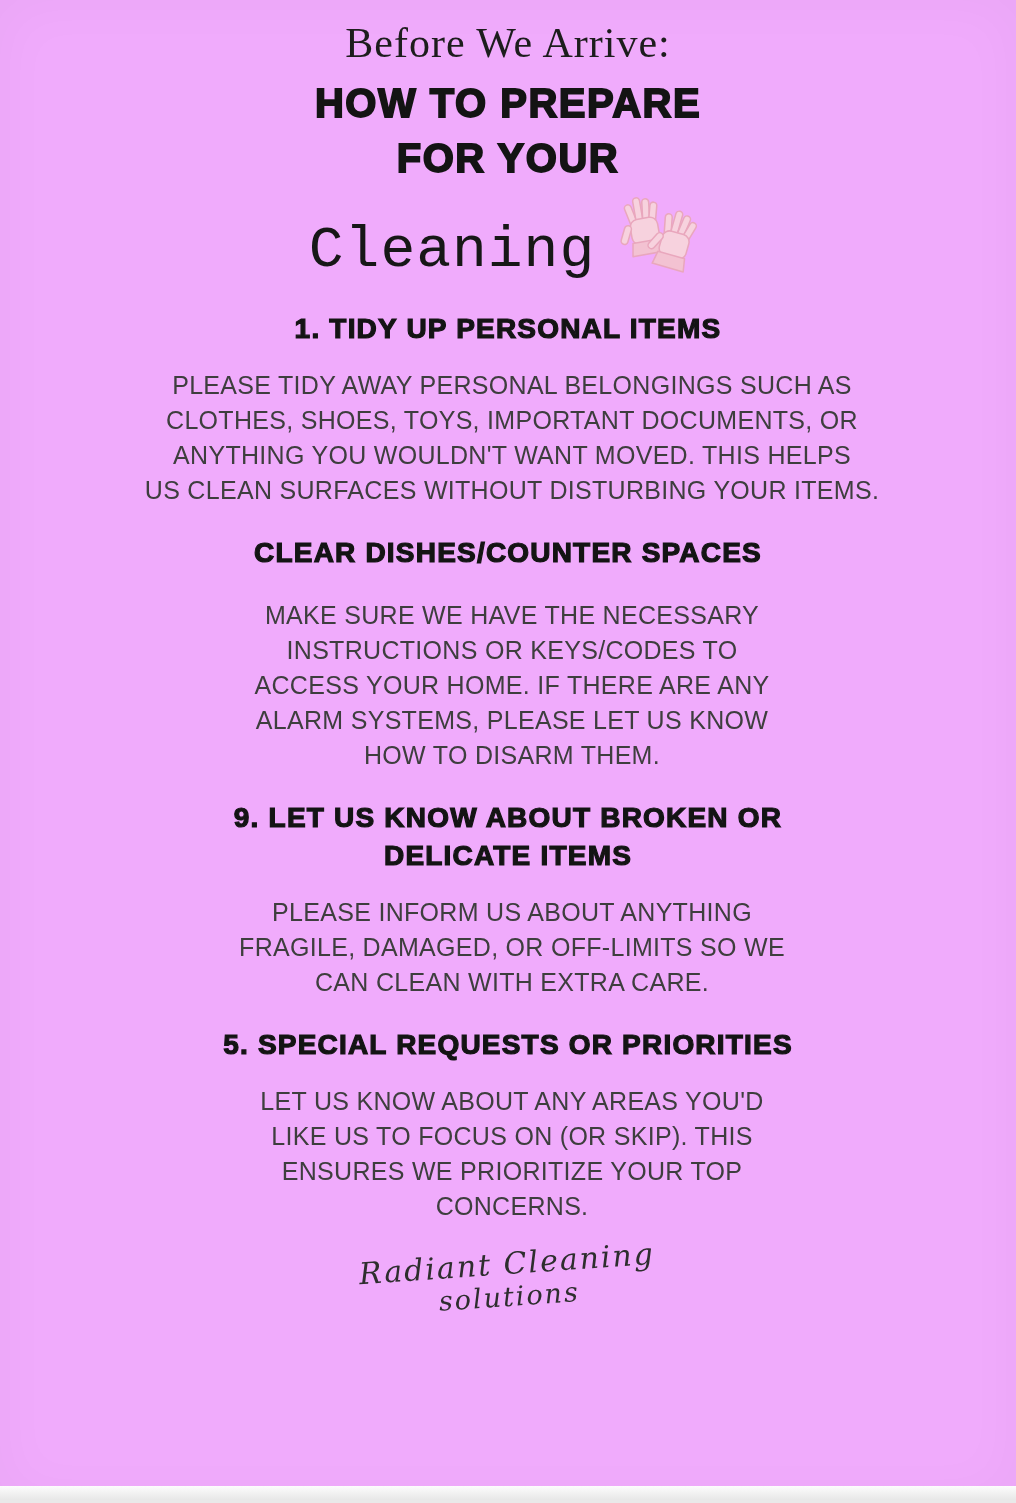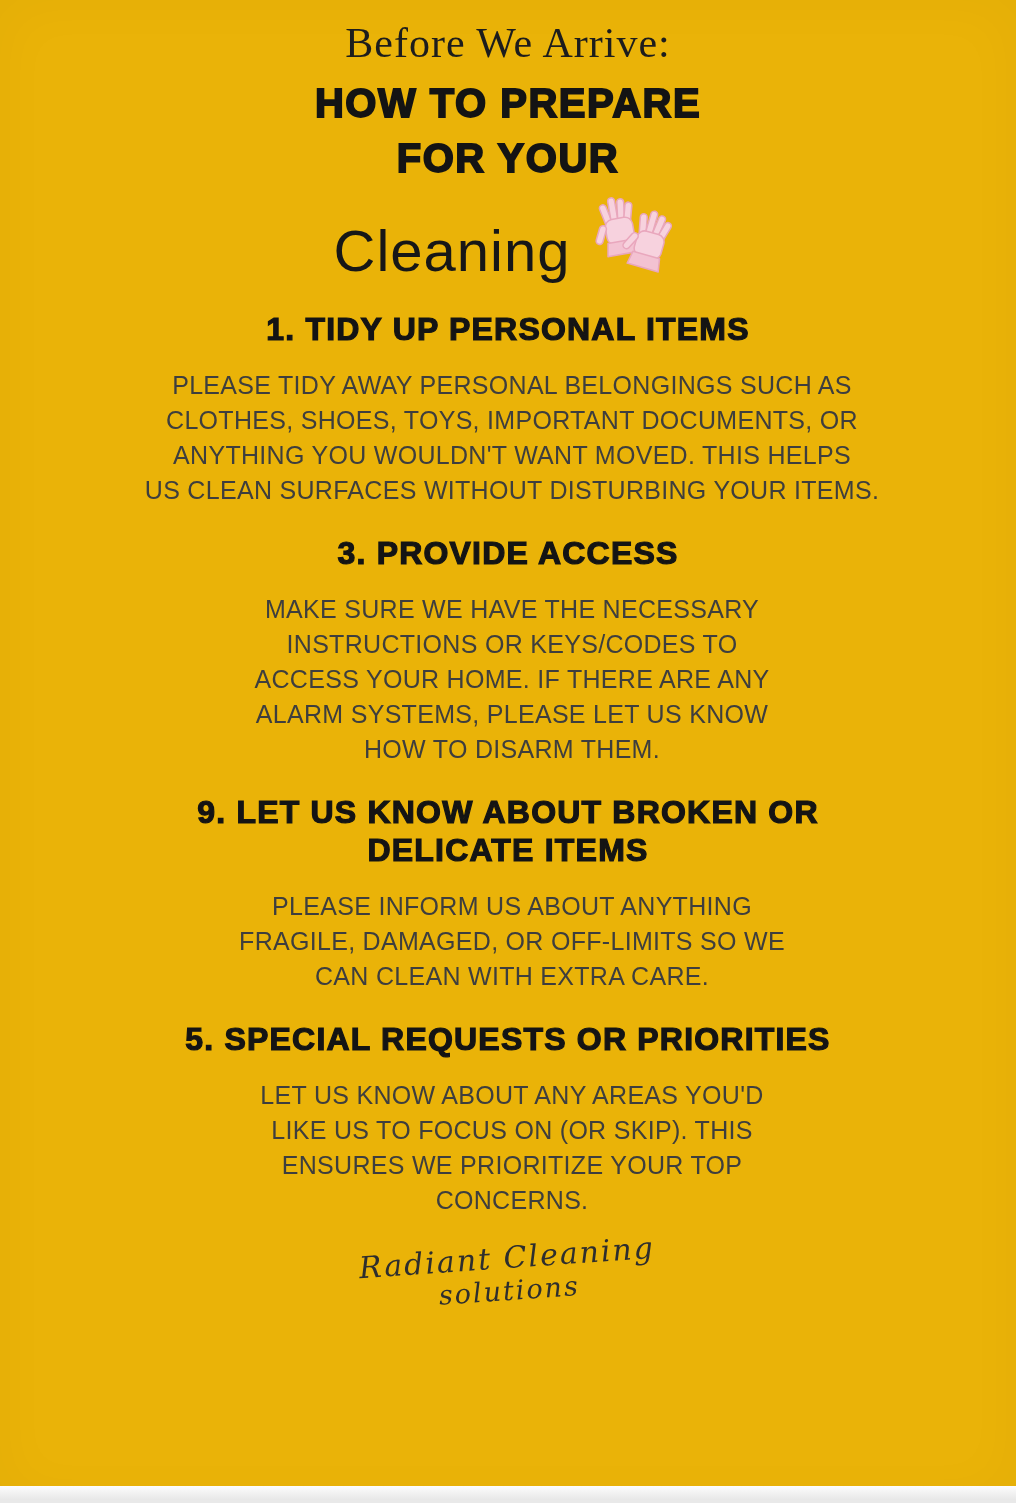--- a/index.html
+++ b/index.html
@@ -1,20 +1,20 @@
 <!DOCTYPE html>
 <html><head>
 <meta charset="utf-8">
 <style>
   html,body{margin:0;padding:0;background:#e9e9e9;}
   .poster{
     position:relative;
     width:1016px;height:1500px;
     margin:0 auto;
-    background:#eab308;
+    background:#f0abfc;
     overflow:hidden;
     font-family:"Liberation Sans",sans-serif;
     text-align:center;
     box-shadow:inset 0 0 60px rgba(0,0,0,0.03);
   }
   .inner{padding-top:18px;}
 
   
   .pre-title{
     font-family:"Liberation Serif",serif;
@@ -36,35 +36,35 @@
   }
   .cleaning-row{
     margin-top:2px;
     display:flex;
     justify-content:center;
     align-items:flex-end;
     gap:20px;
     height:96px;
   }
   .cleaning-word{
-    font-family:Liberation Sans, sans-serif;
+    font-family:Liberation Mono, monospace;
     font-size:58px;
     color:#171717;
     line-height:66px;
     letter-spacing:1px;
   }
   .gloves{width:92px;height:92px;flex:0 0 auto;margin-bottom:2px;}
 
   
   section{margin-top:26px;}
   .sec-heading{
     margin:12px;
     font-family:"Liberation Sans",sans-serif;
     font-weight:700;
-    font-size:32px;
+    font-size:28px;
     line-height:38px;
     letter-spacing:1.2px;
     color:#141414;
     -webkit-text-stroke:1.2px #141414;
     white-space:pre-line;
   }
   .sec-body{
     margin:20px 0 0 0;
     font-size:25px;
     line-height:35px;
@@ -137,24 +137,24 @@
 
       <section>
         <h2 class="sec-heading">1. TIDY UP PERSONAL ITEMS</h2>
         <p class="sec-body">PLEASE TIDY AWAY PERSONAL BELONGINGS SUCH AS
 CLOTHES, SHOES, TOYS, IMPORTANT DOCUMENTS, OR
 ANYTHING YOU WOULDN'T WANT MOVED. THIS HELPS
 US CLEAN SURFACES WITHOUT DISTURBING YOUR ITEMS.</p>
       </section>
 
       <section>
+        <h2 class="sec-heading">CLEAR DISHES/COUNTER SPACES</h2>
       </section>
 
       <section>
-        <h2 class="sec-heading">3. PROVIDE ACCESS</h2>
         <p class="sec-body">MAKE SURE WE HAVE THE NECESSARY
 INSTRUCTIONS OR KEYS/CODES TO
 ACCESS YOUR HOME. IF THERE ARE ANY
 ALARM SYSTEMS, PLEASE LET US KNOW
 HOW TO DISARM THEM.</p>
       </section>
 
       <section>
         <h2 class="sec-heading">9. LET US KNOW ABOUT BROKEN OR
 DELICATE ITEMS</h2>

